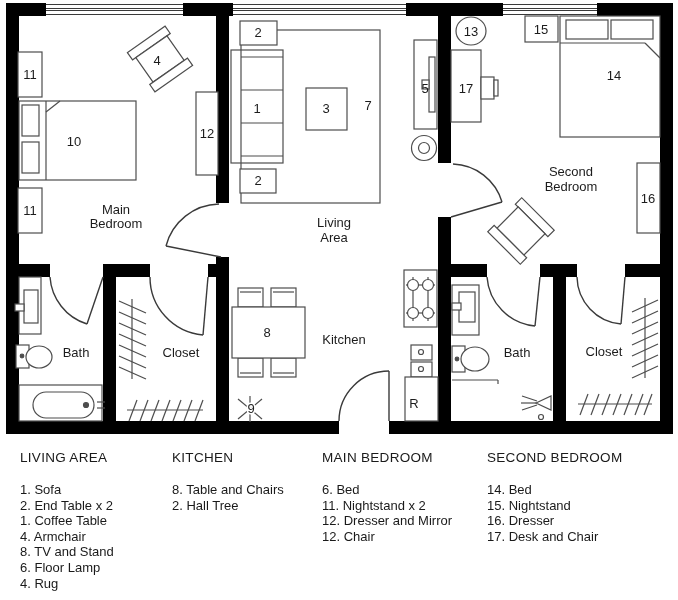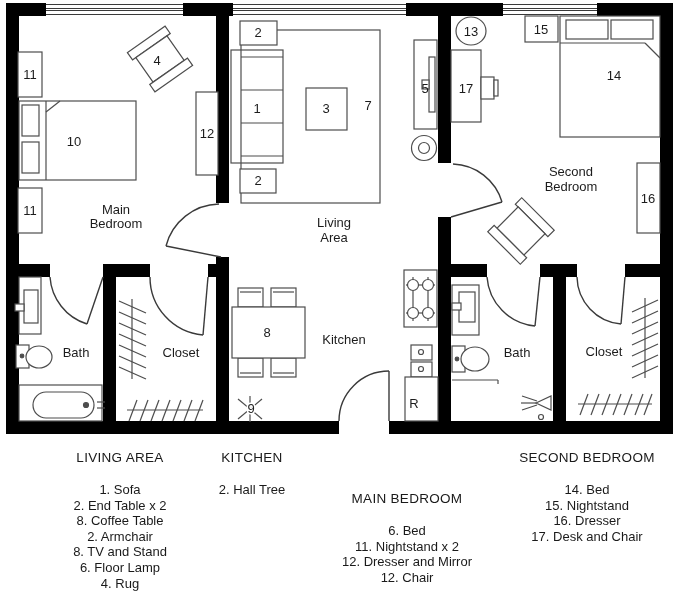--- a/index.html
+++ b/index.html
@@ -3,21 +3,21 @@
 <meta charset="utf-8">
 <style>
   html,body { margin:0; padding:0; background:#ffffff; }
   #page {
     position:relative; width:678px; height:600px; background:#fff;
     font-family:"Liberation Sans", sans-serif; color:#1a1a1a; overflow:hidden;
   }
   #plan-svg { position:absolute; top:0; left:0; }
   .plan-text { font-family:"Liberation Sans", sans-serif; font-size:13px; fill:#1c1c1c; }
   .marker { font-family:"Liberation Sans", sans-serif; font-size:13px; fill:#1c1c1c; }
-  .legend-col { position:absolute; top:450px; text-align:center; }
+  .legend-col { position:absolute; top:450px; }
   .legend-title { font-size:13.5px; letter-spacing:0.3px; }
   .legend-items { margin-top:17px; font-size:13px; line-height:15.6px; }
   .legend-item { white-space:nowrap; }
 </style>
 </head>
 <body>
 
 <div id="page">
 
 <svg id="plan-svg" width="678" height="445" viewBox="0 0 678 445">
@@ -312,36 +312,37 @@
     <text class="plan-text" x="517" y="357">Bath</text>
     <text class="plan-text" x="604" y="356">Closet</text>
   </g>
 </svg>
 
   <div class="legend-col" style="left:20px; width:200px;">
     <div class="legend-title">LIVING AREA</div>
     <div class="legend-items">
       <div class="legend-item">1. Sofa</div>
       <div class="legend-item">2. End Table x 2</div>
-      <div class="legend-item">8. Coffee Table</div>
-      <div class="legend-item">2. Armchair</div>
+      <div class="legend-item">1. Coffee Table</div>
+      <div class="legend-item">4. Armchair</div>
       <div class="legend-item">8. TV and Stand</div>
       <div class="legend-item">6. Floor Lamp</div>
       <div class="legend-item">4. Rug</div>
     </div>
   </div>
 
   <div class="legend-col" style="left:172px; width:160px;">
     <div class="legend-title">KITCHEN</div>
     <div class="legend-items">
+      <div class="legend-item">8. Table and Chairs</div>
       <div class="legend-item">2. Hall Tree</div>
     </div>
   </div>
 
-  <div class="legend-col" style="left:307px; width:200px;margin-top:41px;">
+  <div class="legend-col" style="left:322px; width:200px;">
     <div class="legend-title">MAIN BEDROOM</div>
     <div class="legend-items">
       <div class="legend-item">6. Bed</div>
       <div class="legend-item">11. Nightstand x 2</div>
       <div class="legend-item">12. Dresser and Mirror</div>
       <div class="legend-item">12. Chair</div>
     </div>
   </div>
 
   <div class="legend-col" style="left:487px; width:200px;">

